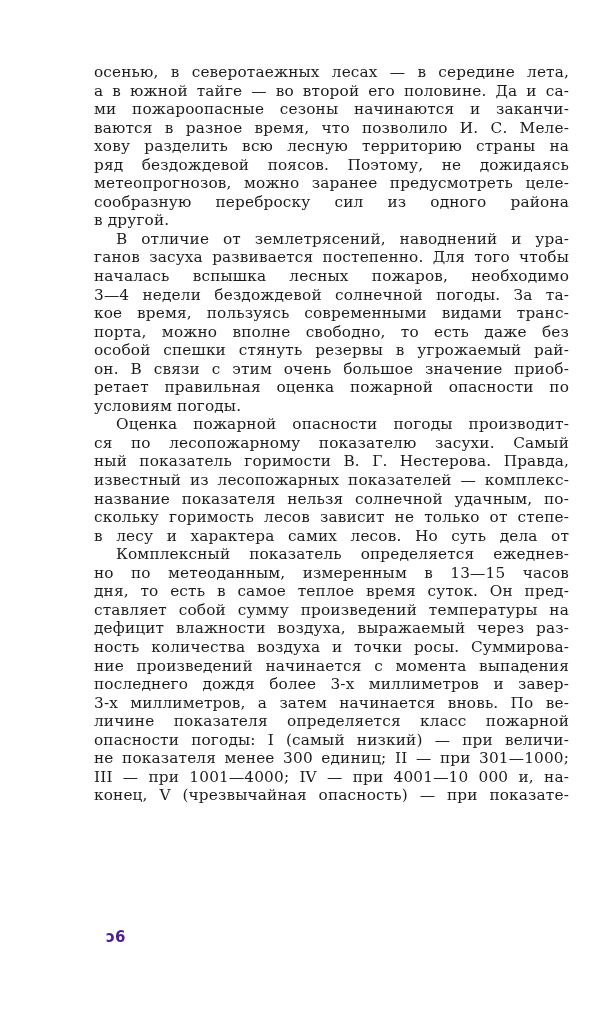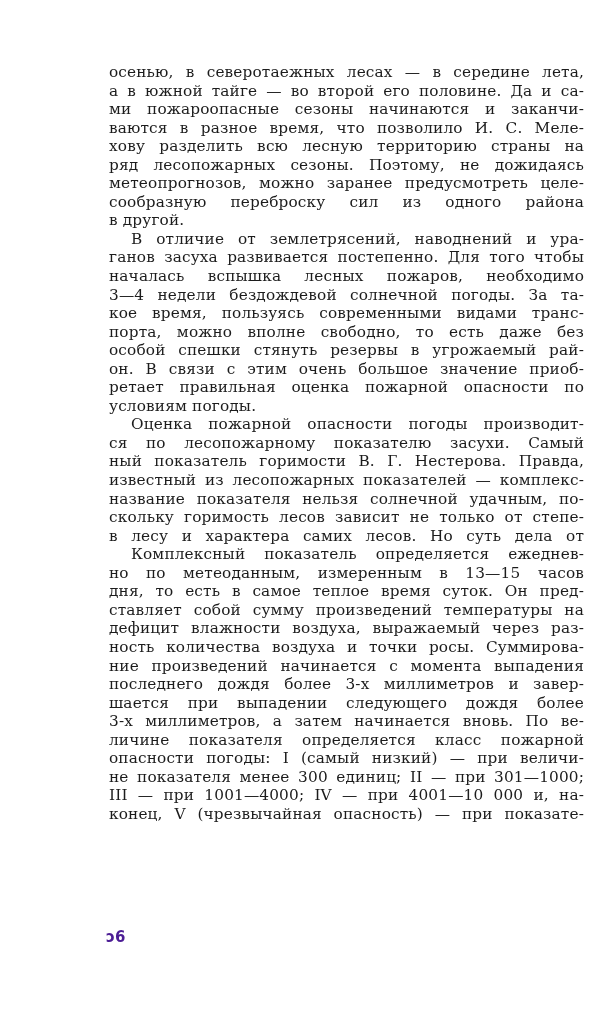--- a/index.html
+++ b/index.html
@@ -1,21 +1,21 @@
 <!DOCTYPE html>
 <html><head>
 <meta charset="utf-8">
 <style>
   html, body { margin: 0; padding: 0; }
   body {
     width: 600px; height: 1010px; background: #ffffff; position: relative; overflow: hidden;
     font-family: "DejaVu Serif", "Liberation Serif", serif; color: #1c1c1c;
   }
   .page-text {
-    position: absolute; left: 109px; top: 63px; width: 475px;
+    position: absolute; left: 94px; top: 63px; width: 475px;
   }
   .line {
     display: block; height: 18.55px; line-height: 18.55px; font-size: 15.3px;
     text-align: justify; text-align-last: justify; white-space: nowrap; letter-spacing: 0.15px;
   }
   .line.last { text-align-last: left; }
   .line.indent { padding-left: 22px; }
   .line span { display: block; text-align: justify; text-align-last: justify; }
   .line.last span { text-align-last: left; }
   .page-number {
@@ -38,21 +38,21 @@
     <div class="line">
         <span>ми пожароопасные сезоны начинаются и заканчи-</span>
       </div>
     <div class="line">
         <span>ваются в разное время, что позволило И. С. Меле-</span>
       </div>
     <div class="line">
         <span>хову разделить всю лесную территорию страны на</span>
       </div>
     <div class="line">
-        <span>ряд лесопожарных сезоны. Поэтому, не дожидаясь</span>
+        <span>ряд бездождевой поясов. Поэтому, не дожидаясь</span>
       </div>
     <div class="line">
         <span>метеопрогнозов, можно заранее предусмотреть целе-</span>
       </div>
     <div class="line">
         <span>сообразную переброску сил из одного района</span>
       </div>
     <div class="line last">
         <span>в другой.</span>
       </div>
@@ -134,23 +134,20 @@
     <div class="line">
         <span>ность количества воздуха и точки росы. Суммирова-</span>
       </div>
     <div class="line">
         <span>ние произведений начинается с момента выпадения</span>
       </div>
     <div class="line">
         <span>последнего дождя более 3-х миллиметров и завер-</span>
       </div>
     <div class="line">
-        <span>шается при выпадении следующего дождя более</span>
-      </div>
-    <div class="line">
         <span>3-х миллиметров, а затем начинается вновь. По ве-</span>
       </div>
     <div class="line">
         <span>личине показателя определяется класс пожарной</span>
       </div>
     <div class="line">
         <span>опасности погоды: I (самый низкий) — при величи-</span>
       </div>
     <div class="line">
         <span>не показателя менее 300 единиц; II — при 301—1000;</span>

